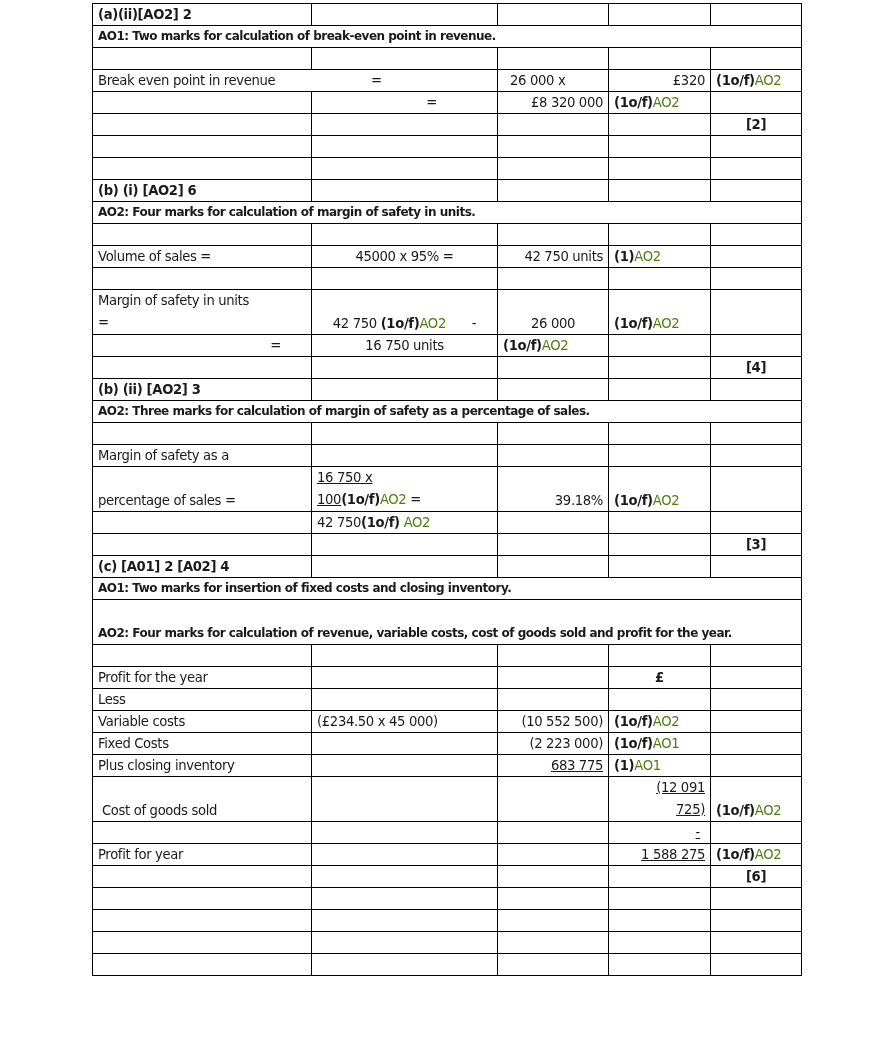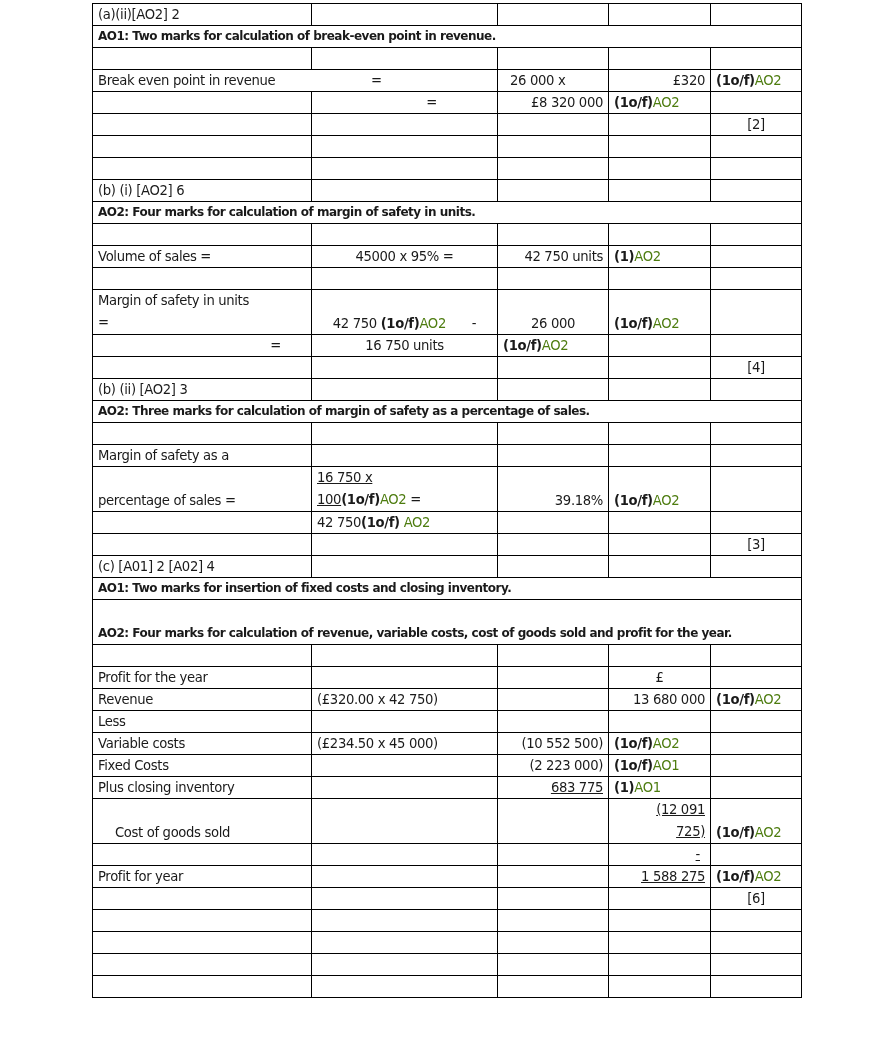--- a/index.html
+++ b/index.html
@@ -4,21 +4,21 @@
 <style>
   html, body { margin: 0; padding: 0; background: #ffffff; }
   body { width: 892px; height: 1061px; position: relative; overflow: hidden;
          font-family: "DejaVu Sans", "Liberation Sans", sans-serif; color: #1a1a1a; }
   table.ms { position: absolute; left: 92px; top: 3px; border-collapse: collapse; table-layout: fixed;
              width: 709px; font-size: 13.2px; letter-spacing: -0.35px; }
   table.ms td { border: 1.4px solid #000; padding: 0 5px; height: 21px; line-height: 21px;
                 vertical-align: bottom; white-space: nowrap; overflow: hidden; }
   td.wrap { white-space: normal !important; line-height: 22px !important; }
   td.tall { height: 44px !important; }
-  .b { font-weight: normal; margin-top: 29px; }
+  .b { font-weight: bold; margin-top: 29px; }
   .r { text-align: right; }
   .c { text-align: center; }
   .u { text-decoration: underline; }
   .red { color: #4d7c0f; }
   .mk b { font-weight: bold; color: #1a1a1a; }
   .ml { display: block; line-height: 22px; }
   .hdr { font-weight: bold; font-size: 12px; letter-spacing: -0.5px; }
 </style>
 </head>
 <body>
@@ -217,27 +217,20 @@
         <td></td>
       </tr>
   <tr>
     <td>Profit for the year</td>
     <td></td>
         <td></td>
     <td class="b c">£</td>
     <td></td>
   </tr>
   <tr>
-    <td>Revenue</td>
-    <td>(£320.00  x 42 750)</td>
-    <td></td>
-    <td class="r">13 680 000</td>
-    <td class="mk"><b>(1o/f)</b><span class="red">AO2</span></td>
-  </tr>
-  <tr>
     <td>Less</td>
     <td></td>
         <td></td>
         <td></td>
         <td></td>
   </tr>
   <tr>
     <td>Variable costs</td>
     <td>(£234.50  x  45 000)</td>
     <td class="r">(10 552 500)</td>
@@ -252,21 +245,21 @@
     <td></td>
   </tr>
   <tr>
     <td>Plus closing inventory</td>
     <td></td>
     <td class="r"><span class="u">683 775</span></td>
     <td class="mk"><b>(1)</b><span class="red">AO1</span></td>
     <td></td>
   </tr>
   <tr>
-    <td class="tall" style="padding-left:22px">Cost of goods sold</td>
+    <td class="tall" style="padding-left:9px">Cost of goods sold</td>
     <td class="tall"></td>
         <td class="tall"></td>
     <td class="r tall">
       <span class="ml u" style="text-align:right">(12 091</span>
       <span class="ml u" style="text-align:right">725)</span>
     </td>
     <td class="mk tall"><b>(1o/f)</b><span class="red">AO2</span></td>
   </tr>
   <tr>
     <td></td>

